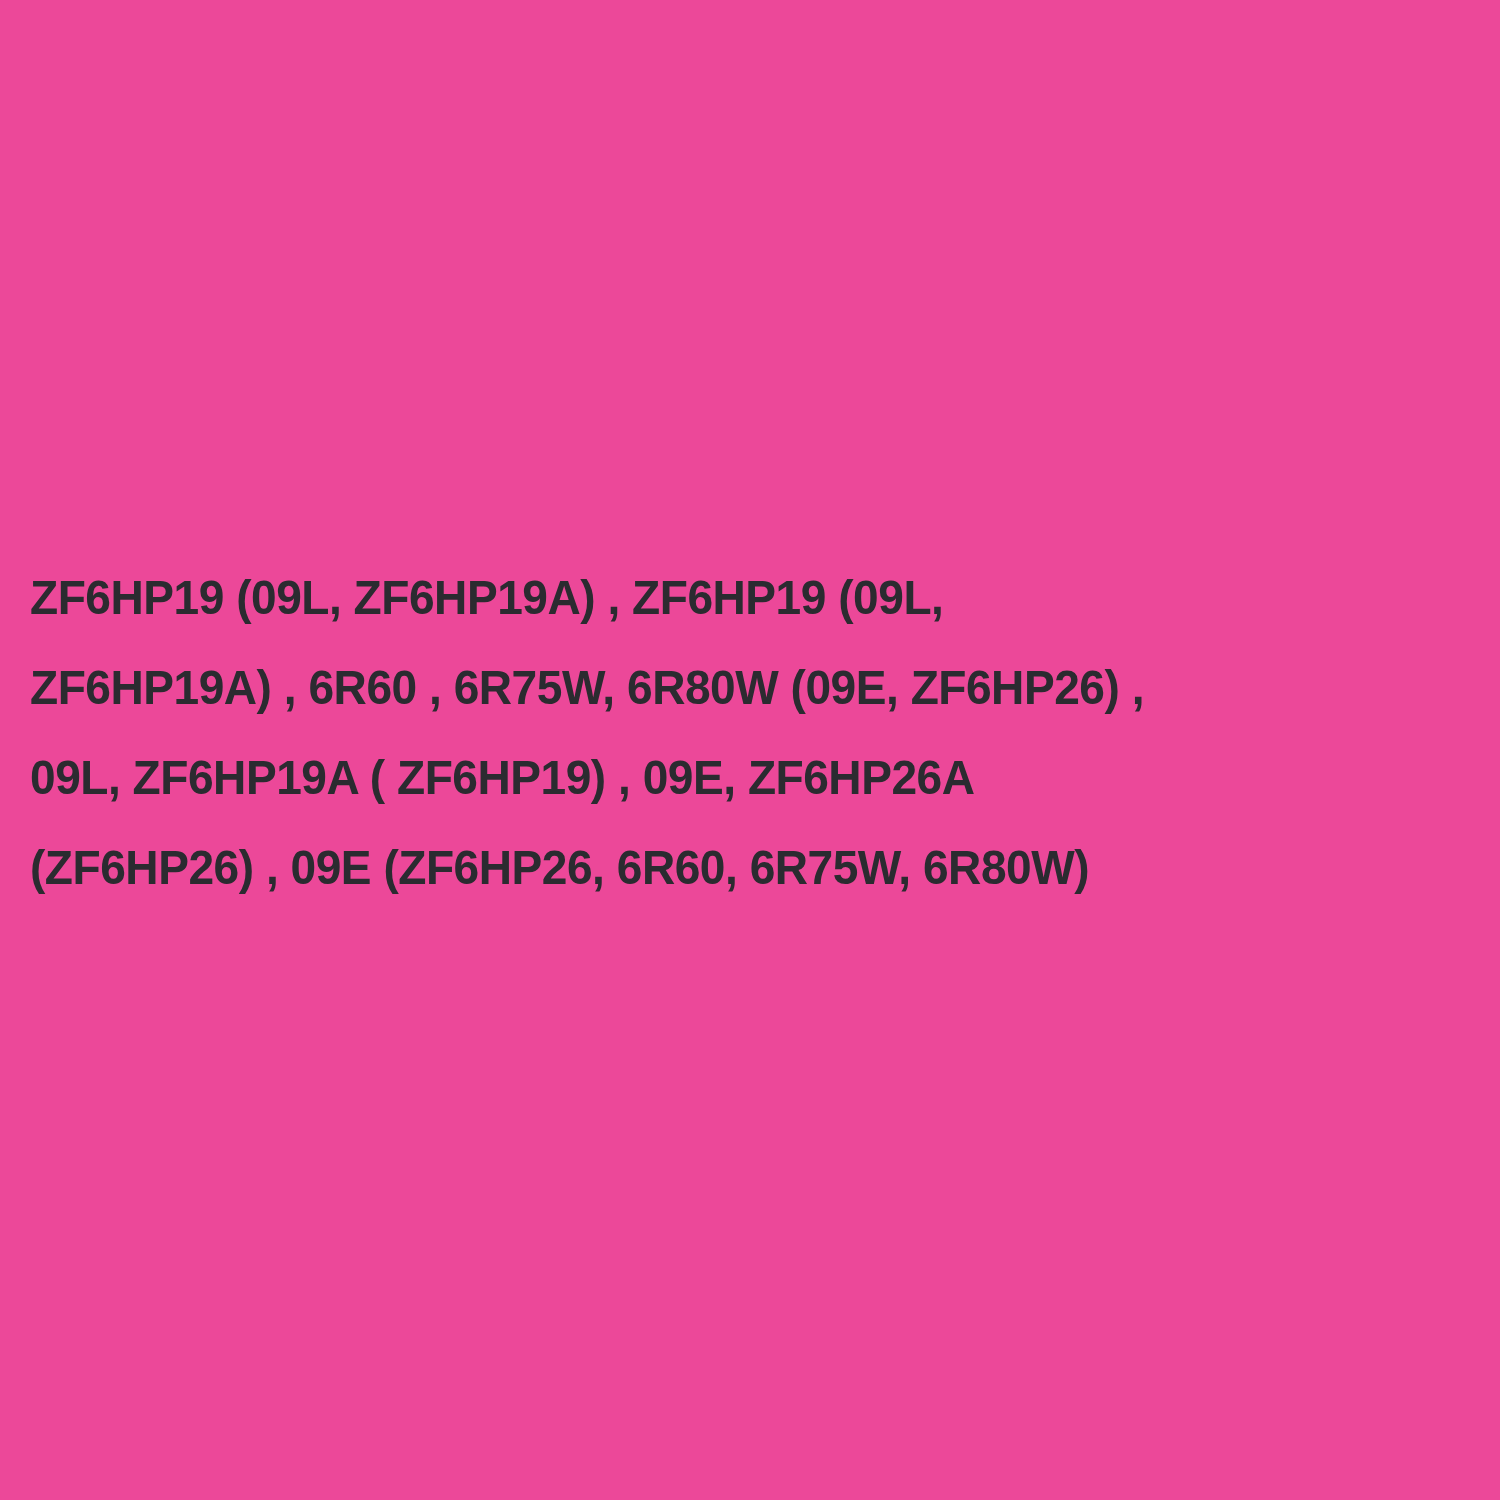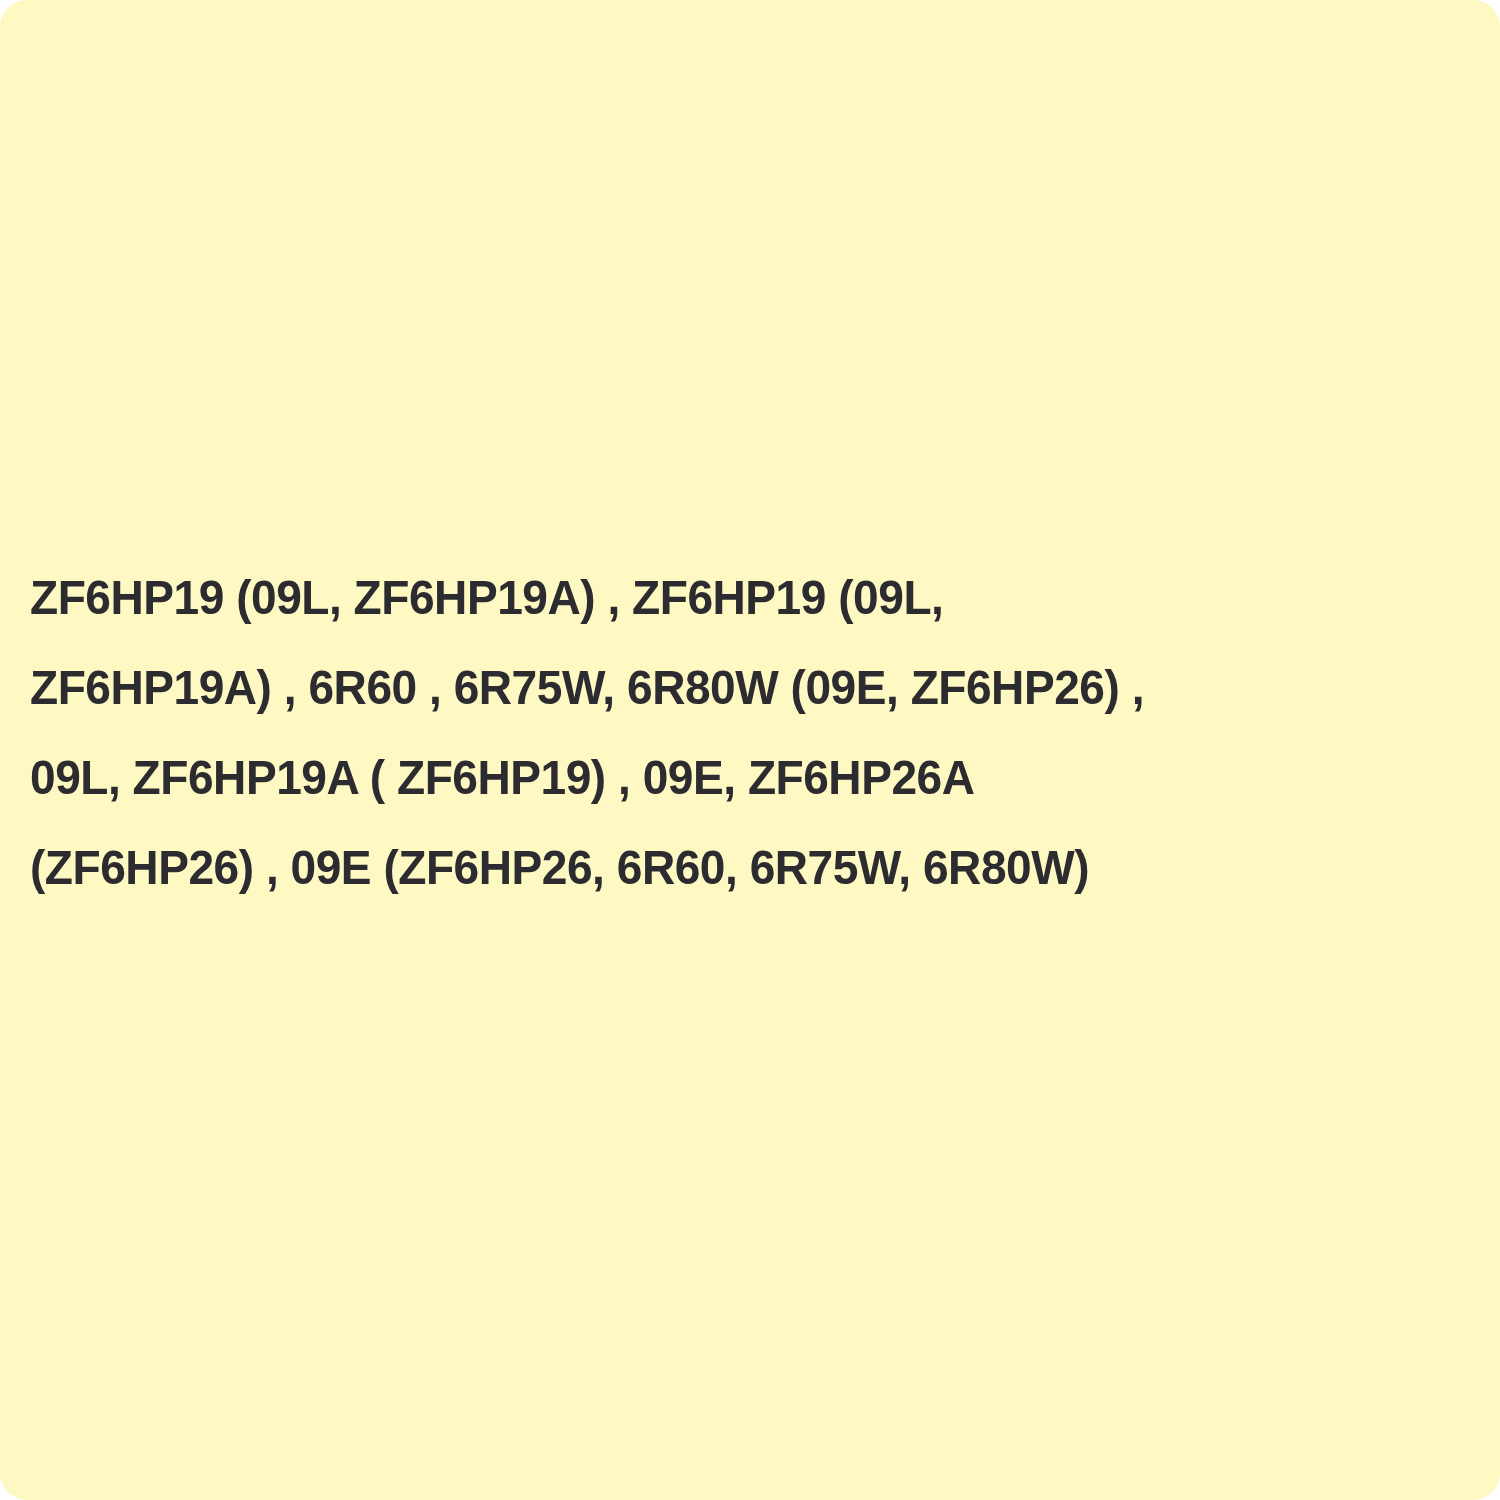--- a/index.html
+++ b/index.html
@@ -10,22 +10,21 @@
   body {
     width: 1500px;
     height: 1500px;
     overflow: hidden;
     font-family: "Liberation Sans", "DejaVu Sans", sans-serif;
   }
   .page {
     position: relative;
     width: 1500px;
     height: 1500px;
-    background: #fef9c3;
-    border-radius: 27px;
+    background: #ec4899;
   }
   .text-block {
     position: absolute;
     left: 30px;
     top: 552px;
     width: 1450px;
   }
   .spec-line {
     display: block;
     font-family: "Liberation Sans", "DejaVu Sans", sans-serif;

